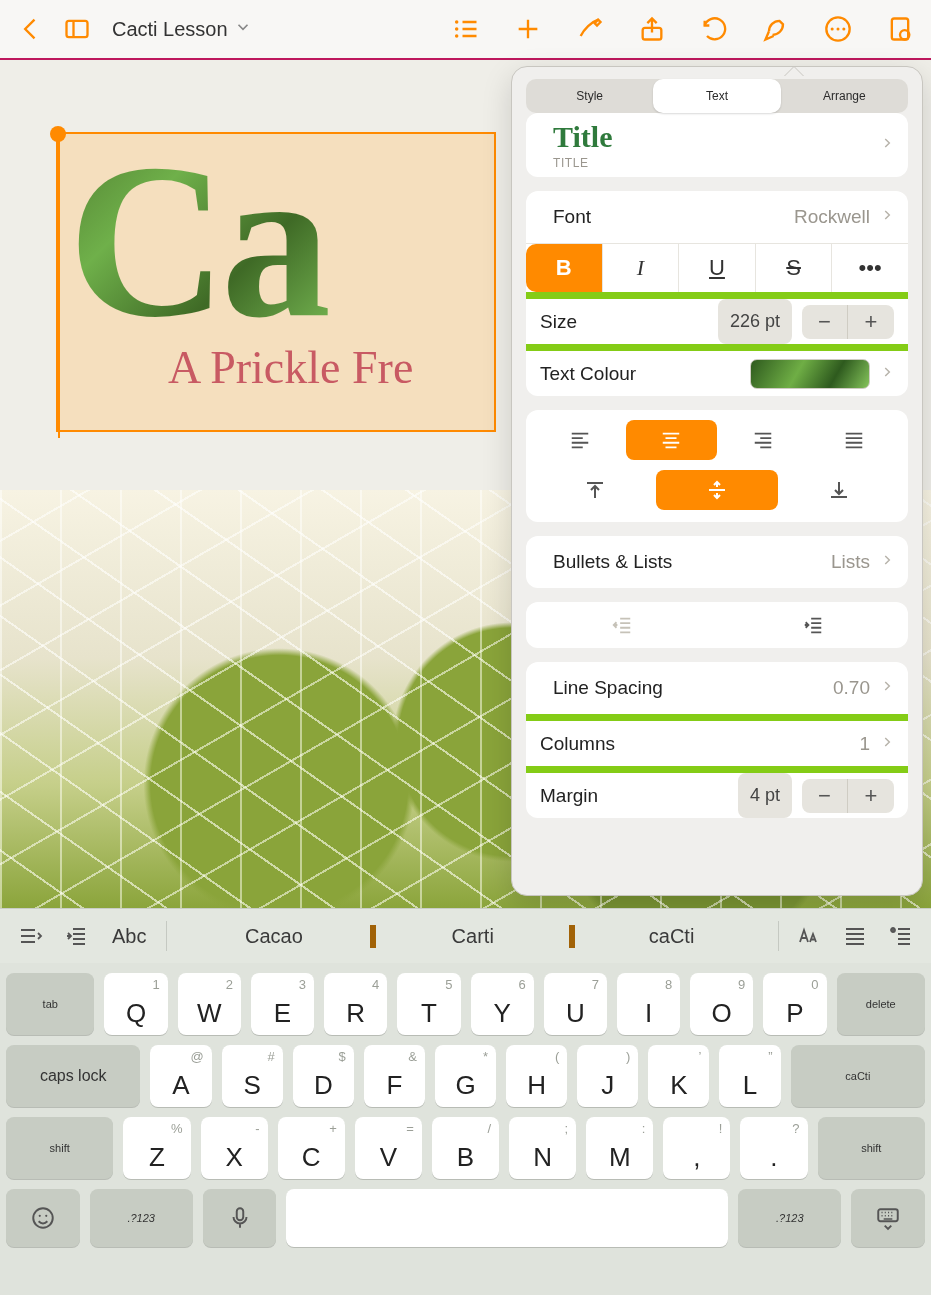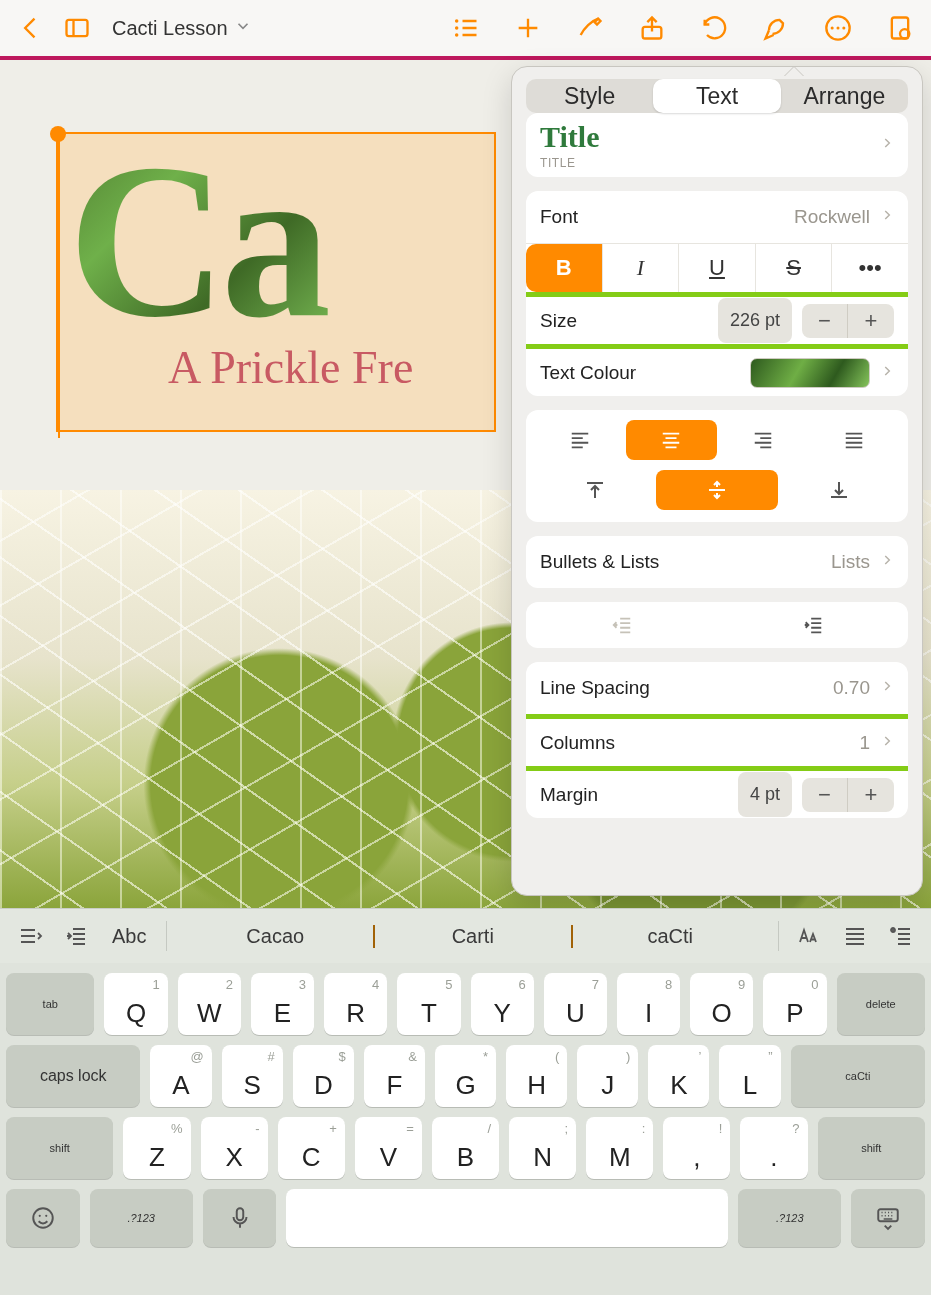--- a/index.html
+++ b/index.html
@@ -1,20 +1,20 @@
 <!DOCTYPE html>
 <html><head>
 <meta charset="utf-8">
 <style>
 * { box-sizing: border-box; margin: 0; padding: 0; font-family: -apple-system, "Helvetica Neue", Arial, sans-serif; }
 html, body { width: 931px; height: 1295px; overflow: hidden; background: #f2f2f2; }
 
 
 .toolbar {
-  height: 60px; background: #f8f7f5; border-bottom: 4px solid #be185d;
+  height: 60px; background: #f8f7f5; border-bottom: 2px solid #be185d;
   display: flex; align-items: center; padding: 0 14px; gap: 12px;
 }
 .tb-icon { width: 34px; height: 34px; display:flex; align-items:center; justify-content:center; color:#ff8a00; }
 .tb-icon svg { width: 28px; height: 28px; stroke:#ff8a00; fill:none; stroke-width:2; }
 .doc-title { display:flex; align-items:center; gap:6px; font-size:20px; color:#333; padding:0 6px; }
 .doc-title .chev svg { width:18px; height:18px; stroke:#888; fill:none; stroke-width:2.2; }
 .spacer { flex:1; }
 .tb-right { display:flex; gap:28px; align-items:center; }
 
 
@@ -63,32 +63,32 @@
 .popover::before{
   content:""; position:absolute; top:-10px; right:118px;
   border:10px solid transparent; border-bottom-color:#f0efed;
   filter: drop-shadow(0 -1px 0 #c8c6c0);
 }
 .seg {
   display:flex; background:#dedcd7; border-radius:10px; height:34px;
 }
 .seg div {
   flex:1; display:flex; align-items:center; justify-content:center;
-  font-size:23px; color:#2b2b2b; border-radius:10px;
+  font-size:12px; color:#2b2b2b; border-radius:10px;
 }
 .seg .active { background:#fff; box-shadow:0 1px 2px rgba(0,0,0,.15); }
 
 .sect-label { font-size:13px; letter-spacing:.8px; color:#9a968e; margin:16px 4px 8px; }
 
 .card { background:#fff; border-radius:12px; }
 .row {
   display:flex; align-items:center; height:52px; padding:0 14px;
-  border-top:5px solid #84cc16;
-}
-.card .row:first-child { border-top:none; }
+  border-top:7px solid #84cc16;
+}
+.card .row:first-child { border-top:none;margin-left:13px; }
 .row .label { font-size:19px; color:#222; }
 .row .value { margin-left:auto; font-size:19px; color:#9a968e; }
 .row .chev { margin-left:10px; }
 .row .chev svg { width:14px; height:14px; stroke:#b7b3aa; fill:none; stroke-width:2.5; }
 
 .para-title {
   font-family: Georgia, serif; font-weight:900; color:#2f7a3c; font-size:30px;
 }
 .para-sub { font-size:12px; color:#9a968e; letter-spacing:.6px; margin-top:2px; }
 
@@ -133,21 +133,21 @@
 
 .shortcut {
   position:absolute; left:0; right:0; top:908px; height:55px;
   background:#e3e7e0; border-top:1px solid #c9cdc6;
   display:flex; align-items:center; padding:0 10px; gap:6px;
 }
 .sb-icon { width:40px; height:40px; display:flex; align-items:center; justify-content:center; }
 .sb-icon svg { width:26px; height:24px; stroke:#555; stroke-width:1.8; fill:none;}
 .sb-sep { width:1px; height:30px; background:#c5c9c2; margin:0 4px;}
 .suggestions { flex:1; display:flex; }
-.suggestions div { flex:1; text-align:center; font-size:20px; color:#3a3a3a; border-right:2px solid #a16207;}
+.suggestions div { flex:1; text-align:center; font-size:20px; color:#3a3a3a; border-right:6px solid #a16207;}
 .suggestions div:last-child{border-right:none;}
 .abc { font-size:20px; color:#3a3a3a; padding:0 10px; }
 
 
 .kbd {
   position:absolute; left:0; right:0; top:963px; bottom:0;
   background:#dfe3dc; padding:10px 6px 6px;
   display:flex; flex-direction:column; gap:10px;
 }
 .krow { display:flex; gap:10px; }

